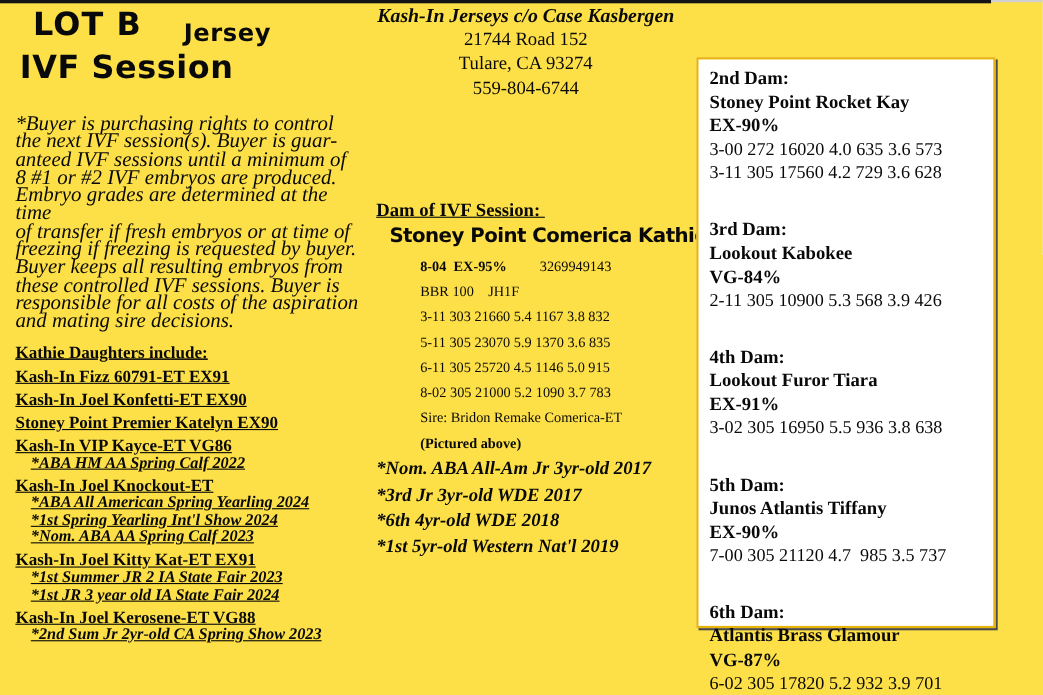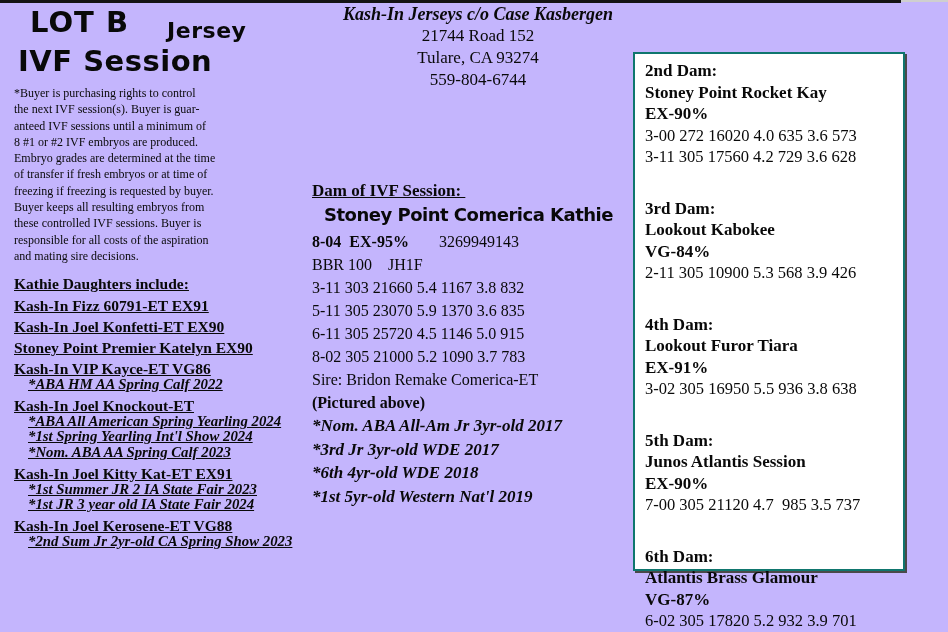--- a/index.html
+++ b/index.html
@@ -1,49 +1,49 @@
 <!DOCTYPE html>
 <html><head>
 <meta charset="utf-8">
 <style>
   html,body{margin:0;padding:0;background:#e8e8e8;}
-  .page{position:relative;width:948px;height:632px;background:#c4b5fd;overflow:hidden;
+  .page{position:relative;width:948px;height:632px;background:#fde047;overflow:hidden;
         font-family:"Liberation Serif",serif;color:#090909;}
   .top-rule{position:absolute;left:0;top:0;width:901px;height:3px;background:#141414;}
   .top-rule-light{position:absolute;left:901px;top:0;width:47px;height:2px;background:#cfcfcf;}
 
   
   .left-col{position:absolute;left:14px;top:6px;width:314px;}
   .lot-row{display:flex;align-items:flex-start;padding-left:16px;}
   .lot{font-family:"DejaVu Sans",sans-serif;font-weight:800;font-size:29px;line-height:32px;letter-spacing:1px;}
   .breed{font-family:"DejaVu Sans",sans-serif;font-weight:700;font-size:22px;line-height:26px;margin-left:38px;margin-top:12px;letter-spacing:.5px;}
   .session{font-family:"DejaVu Sans",sans-serif;font-weight:800;font-size:29px;line-height:32px;padding-left:4px;margin-top:1px;letter-spacing:.5px;}
-  .terms{margin-top:8px;font-size:12px;line-height:16.3px;white-space:pre-line;}
+  .terms{margin-top:28px;font-style:italic;font-size:19px;line-height:16.3px;white-space:pre-line;}
   .daughters{margin-top:11px;text-decoration:underline;}
   .dau-heading{font-weight:bold;font-size:15.5px;line-height:18px;text-decoration:underline;white-space:nowrap;}
   .d-name{font-weight:bold;font-size:15.5px;line-height:16px;margin-top:5px;white-space:nowrap;}
   .d-award{font-weight:bold;font-style:italic;font-size:14.8px;line-height:15.6px;padding-left:14px;white-space:nowrap;}
 
   
   .contact{position:absolute;left:332px;top:4px;width:292px;text-align:center;}
   .c-name{font-weight:bold;font-style:italic;font-size:18px;line-height:21px;white-space:nowrap;}
   .c-line{font-size:17px;line-height:22px;}
-  .dam{position:absolute;left:312px;top:181px;width:302px;}
+  .dam{position:absolute;left:342px;top:181px;width:302px;}
   .dam-heading{font-weight:bold;font-size:17px;line-height:20px;text-decoration:underline;white-space:pre-wrap;}
   .dam-name{font-family:"DejaVu Sans",sans-serif;font-weight:700;font-size:18px;letter-spacing:-0.5px;
             line-height:26px;margin:1px 12px 2px;white-space:nowrap;}
-  .dam-line{font-size:16px;line-height:23px;}
+  .dam-line{font-size:13px;line-height:23px;margin-left:40px;}
   .pre{white-space:pre-wrap;}
   .b{font-weight:bold;}
   .reg{margin-left:30px;}
   .dam-award{font-weight:bold;font-style:italic;font-size:17px;line-height:23.5px;white-space:nowrap;}
 
   
   .ped-box{position:absolute;left:633px;top:52px;width:248px;height:501px;
-           border:2px solid #0f766e;box-shadow:2px 2px 0 #4a4a4a;background:#fff;
+           border:2px solid #eab308;box-shadow:2px 2px 0 #4a4a4a;background:#fff;
            padding:6px 10px 8px;}
   .ped-sec + .ped-sec{margin-top:30px;}
   .ped-label,.ped-name,.ped-score{font-weight:bold;font-size:17px;line-height:21.5px;white-space:nowrap;}
   .ped-rec{font-size:16.5px;line-height:21.5px;white-space:pre-wrap;}
 </style>
 </head>
 <body>
 
 <div class="page">
   <div class="top-rule"></div>
@@ -151,21 +151,21 @@
 
     <div class="ped-sec">
       <div class="ped-label">4th Dam:</div>
       <div class="ped-name">Lookout Furor Tiara</div>
       <div class="ped-score">EX-91%</div>
       <div class="ped-rec">3-02 305 16950 5.5 936 3.8 638</div>
     </div>
 
     <div class="ped-sec">
       <div class="ped-label">5th Dam:</div>
-      <div class="ped-name">Junos Atlantis Session</div>
+      <div class="ped-name">Junos Atlantis Tiffany</div>
       <div class="ped-score">EX-90%</div>
       <div class="ped-rec">7-00 305 21120 4.7  985 3.5 737</div>
     </div>
 
     <div class="ped-sec">
       <div class="ped-label">6th Dam:</div>
       <div class="ped-name">Atlantis Brass Glamour</div>
       <div class="ped-score">VG-87%</div>
       <div class="ped-rec">6-02 305 17820 5.2 932 3.9 701</div>
     </div>

